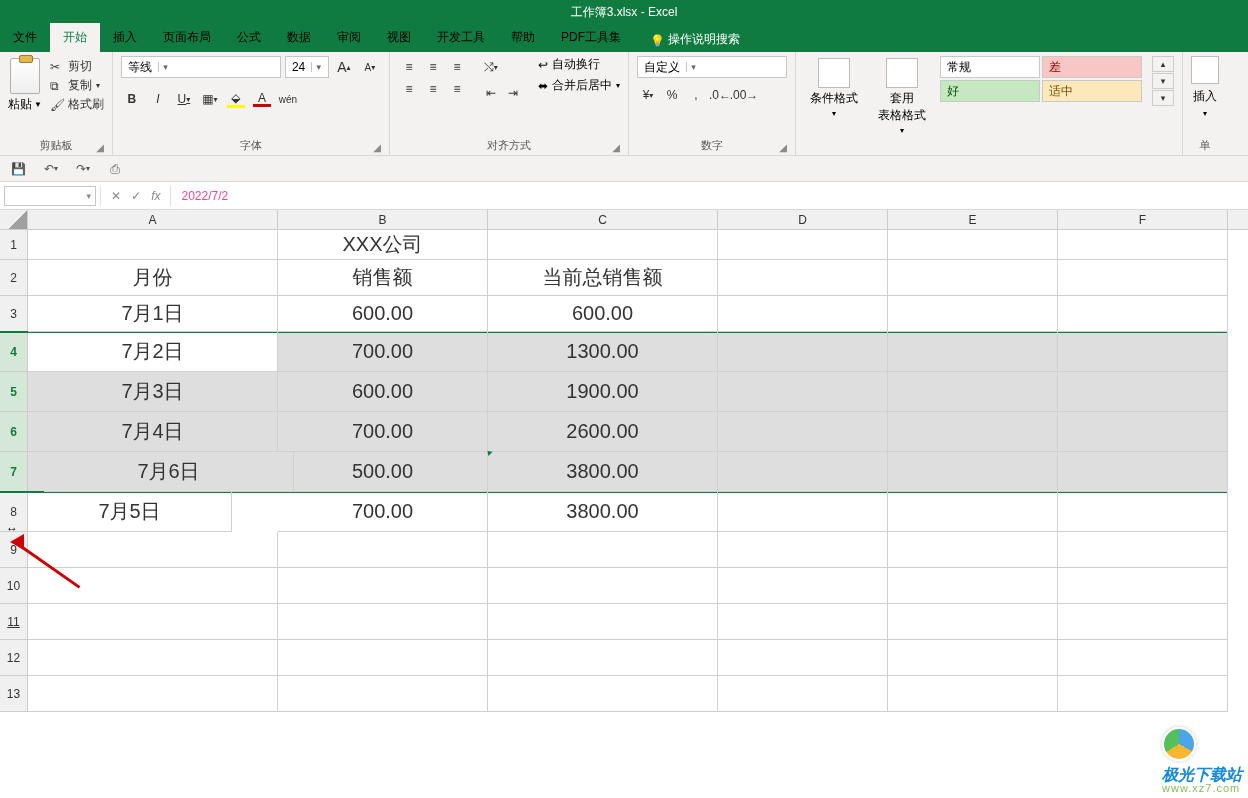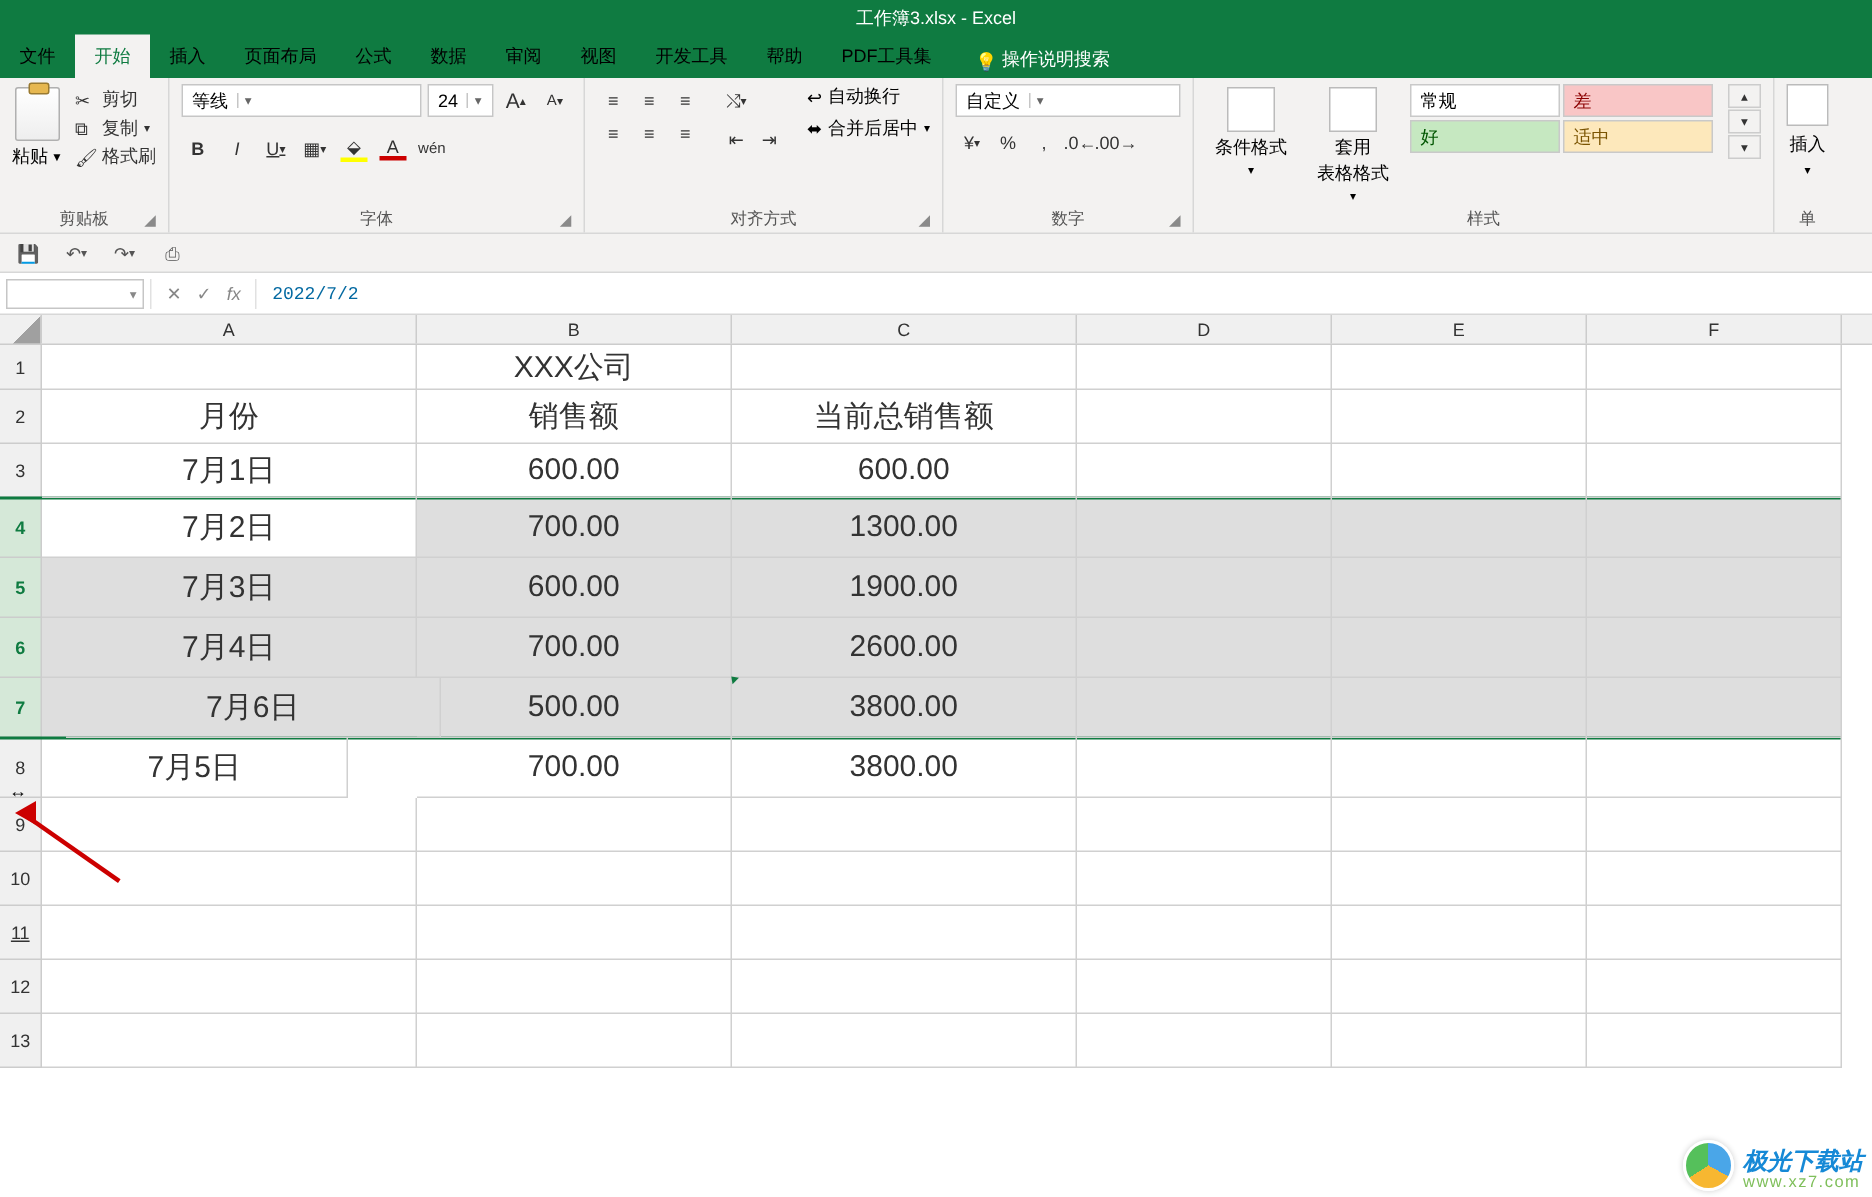--- a/index.html
+++ b/index.html
@@ -58,21 +58,21 @@
 
   .insert-col { display:flex; flex-direction:column; align-items:center; font-size:12px; gap:4px; }
 
   .qat { background: #f3f2f1; height: 26px; border-bottom: 1px solid #d7d7d7; display:flex; align-items:center; gap:10px; padding: 0 8px; }
   .qat .btn-sq { color:#555; }
 
   .formula-bar { height: 28px; border-bottom:1px solid #d7d7d7; display:flex; align-items:center; font-size:12px; }
   .name-box { width: 92px; border:1px solid #c6c6c6; margin: 0 4px; height: 20px; display:flex; align-items:center; padding: 0 4px; color:#888; justify-content: space-between;}
   .fb-btns { display:flex; gap:10px; padding: 0 10px; color:#888; border-left:1px solid #e1e1e1; border-right:1px solid #e1e1e1; height:20px; align-items:center;}
   .fb-btns span:last-child { font-style: italic; }
-  .fb-input { flex: 1; padding: 0 10px; color: #0369a1; font-family: Liberation Mono, monospace; }
+  .fb-input { flex: 1; padding: 0 10px; color: #ec4899; }
 
   .grid-area { position: relative; height: 582px; overflow: hidden; }
   .colheaders { display:flex; height: 20px; background:#f0f0f0; border-bottom:1px solid #ccc; font-size:12px; color:#333;}
   .corner { width: 28px; border-right:1px solid #ccc; background: linear-gradient(135deg, transparent 60%, #a0a0a0 60%);}
   .colh { border-right:1px solid #ccc; text-align:center; line-height:20px; }
   .rowheaders { position:absolute; left:0; top:20px; width:28px; }
   .rowh { border-bottom:1px solid #ccc; border-right:1px solid #ccc; background:#f0f0f0; text-align:center; font-size:12px; color:#333; }
   .rowh.sel { background:#d5e8d8; font-weight:bold; color:#0f7b41; }
   .cells { position:absolute; left:28px; top:20px; }
   .cell { position:absolute; border-right:1px solid #d0d0d0; border-bottom:1px solid #d0d0d0; font-size: 20px; display:flex; align-items:center; justify-content:center; color:#333; font-family: Arial, "Microsoft YaHei", sans-serif;}
@@ -80,21 +80,21 @@
   .sel-border-top { position:absolute; height:2px; background:#0f7b41; }
   .sel-border-bot { position:absolute; height:2px; background:#0f7b41; }
   .active-cell { position:absolute; background:#fff; }
   .tri-marker { position:absolute; width:0;height:0; border-left:5px solid transparent; border-right:5px solid transparent; border-bottom:7px solid #0f7b41;}
 
   .arrow-anno { position:absolute; width:70px; height:60px; }
   .arrow-line { position:absolute; width:80px; height:3px; background:#cc0000; transform-origin: left center; transform: rotate(35deg); left: -8px; top: 6px;}
   .arrow-head { position:absolute; left:-12px; top:0; width:0;height:0;border-right:14px solid #cc0000; border-top:8px solid transparent; border-bottom:8px solid transparent;}
   .cursor-mark { position:absolute; font-size:12px; color:#000; }
 
-  .watermark { position:absolute; right:6px; bottom:4px; display:flex; align-items:flex-end; gap:6px; }
+  .watermark { position:absolute; right:6px; bottom:4px; display:flex; align-items:flex-start; gap:6px;flex-direction:column; }
   .wm-logo { width:34px; height:34px; border-radius:50%; background: conic-gradient(#4aa6e8 0 33%, #f7b731 33% 66%, #55c05b 66% 100%); border:2px solid #fff; box-shadow:0 0 4px rgba(0,0,0,.2);}
   .wm-text { display:flex; flex-direction:column; line-height:1;}
   .wm-text .t1 { color:#1689d6; font-size:16px; font-weight:bold; font-style:italic;}
   .wm-text .t2 { color:#7fbf5b; font-size:11px; letter-spacing:1px;}
 </style>
 </head>
 <body>
 
 <div class="titlebar">
   <span>工作簿3.xlsx - Excel</span>
@@ -256,21 +256,20 @@
         <div class="style-cell sc-bad">差</div>
         <div class="style-cell sc-good">好</div>
         <div class="style-cell sc-mid">适中</div>
       </div>
       <div style="display:flex;flex-direction:column;gap:1px;margin-left:2px;">
         <div class="btn-sq" style="height:16px;font-size:9px;border:1px solid #ccc;">▴</div>
         <div class="btn-sq" style="height:16px;font-size:9px;border:1px solid #ccc;">▾</div>
         <div class="btn-sq" style="height:16px;font-size:9px;border:1px solid #ccc;">▾</div>
       </div>
     </div>
-    <div class="ribbon-group-label"><span>样式</span></div>
   </div>
 
   <div class="ribbon-group" style="border-right:none;">
     <div class="ribbon-body">
       <div class="insert-col">
         <div style="width:28px;height:28px;background:#fff;border:1px solid #bbb;"></div>
         <span>插入</span>
           <span style="font-size:8px;">▾</span>
       </div>
     </div>

